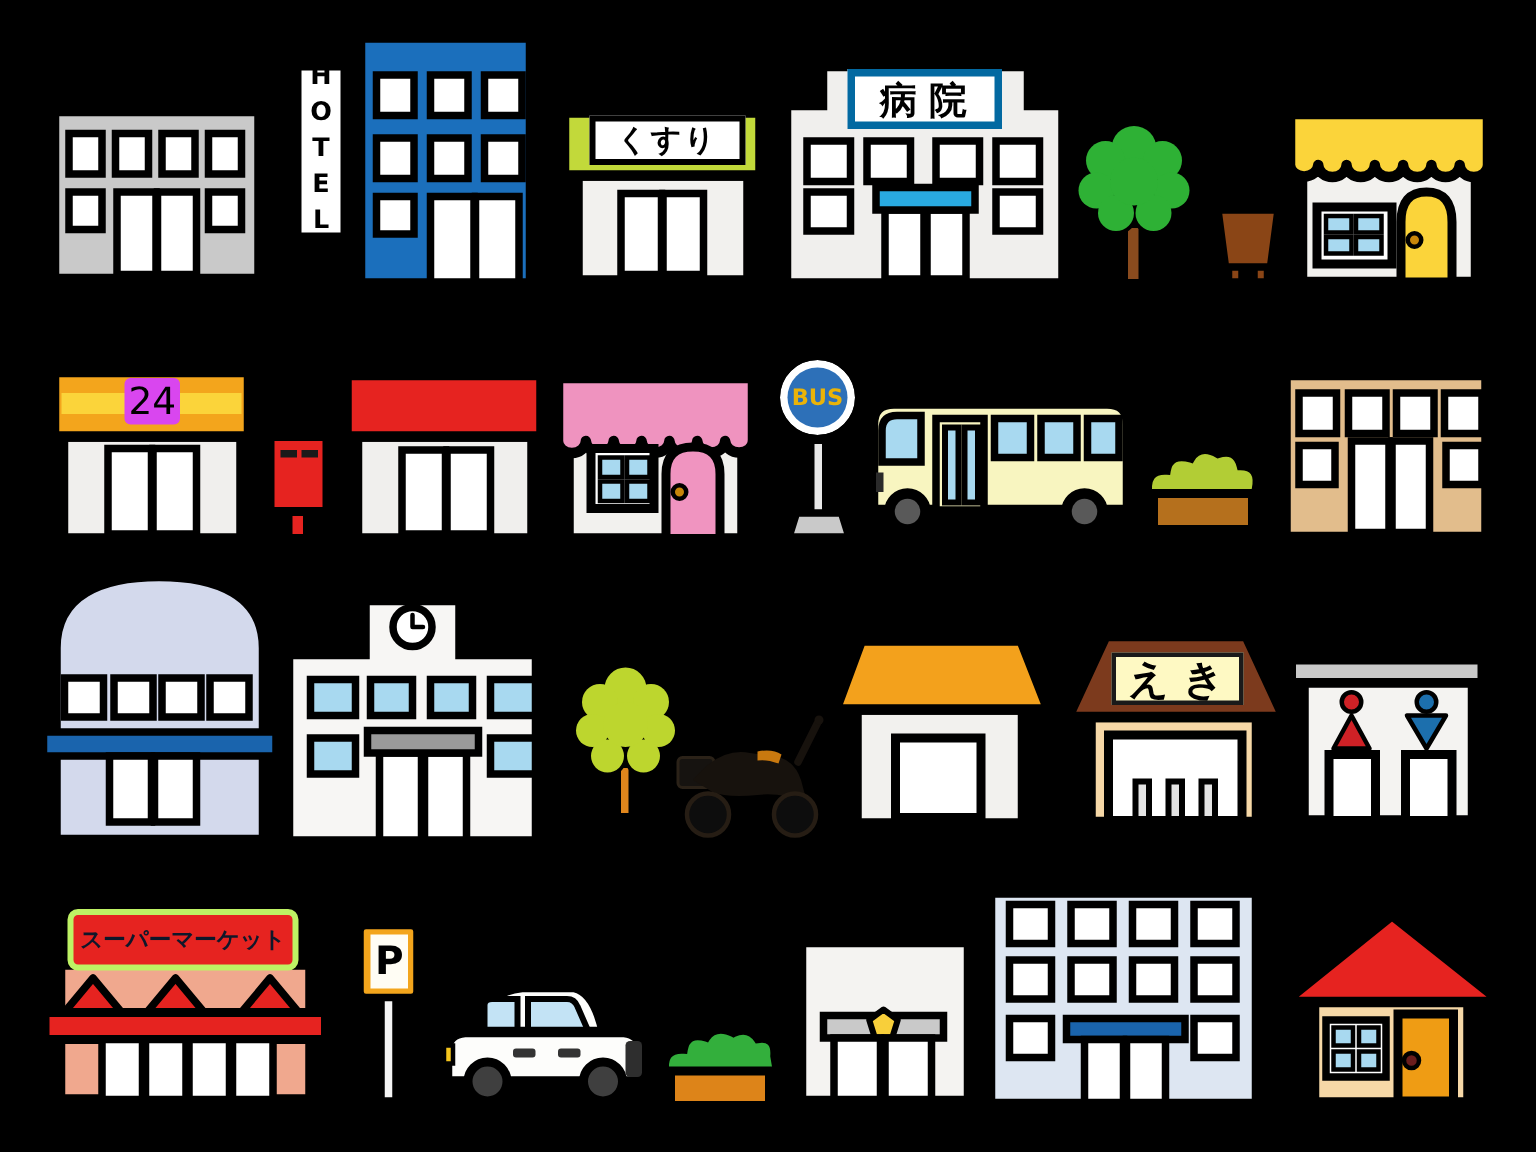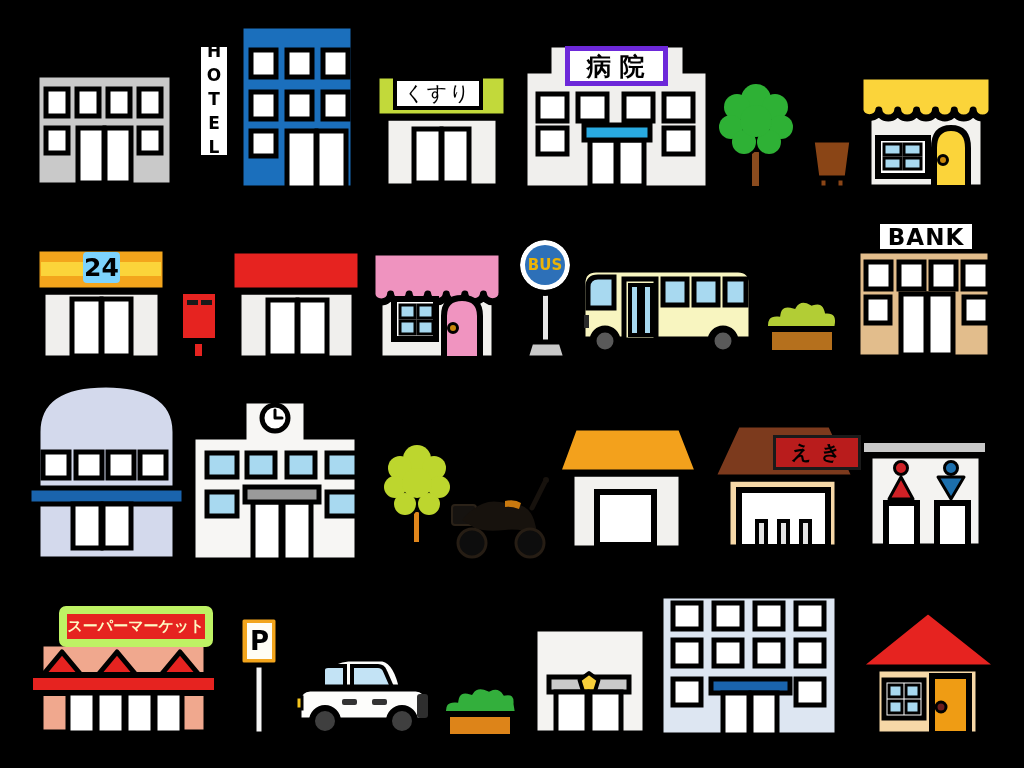--- a/index.html
+++ b/index.html
@@ -3,34 +3,34 @@
 <meta charset="utf-8">
 <style>
   html,body{margin:0;padding:0;background:#000;}
   .stage{position:relative;width:1024px;height:768px;background:#000;overflow:hidden;
          font-family:"DejaVu Sans","Liberation Sans",sans-serif;}
   .stage svg{position:absolute;left:0;top:0;}
   .lbl{position:absolute;display:flex;align-items:center;justify-content:center;
        box-sizing:border-box;color:#000;white-space:nowrap;}
   .lbl-hotel{left:196px;top:42px;width:36px;height:118px;background:#fff;border:5px solid #000;
        writing-mode:vertical-lr;text-orientation:upright;font-size:17px;font-weight:700;letter-spacing:4px;}
-  .lbl-kusuri{left:393px;top:77px;width:90px;height:33px;background:#fff;border:4px solid #000;
-       font-size:20px;font-weight:400;letter-spacing:2px;}
-  .lbl-byoin{left:565px;top:46px;width:103px;height:40px;background:#fff;border:5px solid #6d28d9;
+  .lbl-kusuri{left:393px;top:77px;width:104px;height:33px;background:#fff;border:4px solid #000;
+       font-size:20px;font-weight:700;letter-spacing:2px;}
+  .lbl-byoin{left:565px;top:46px;width:103px;height:40px;background:#fff;border:5px solid #0369a1;
        font-size:25px;font-weight:700;letter-spacing:8px;padding-left:6px;}
-  .lbl-24{left:83px;top:252px;width:37px;height:31px;background:#7dd3fc;border-radius:4px;
-       font-size:25px;font-weight:700;}
+  .lbl-24{left:83px;top:252px;width:37px;height:31px;background:#d946ef;border-radius:4px;
+       font-size:25px;font-weight:400;}
   .lbl-bus{left:520px;top:252px;width:50px;height:26px;color:#eab308;font-size:15px;font-weight:800;}
   .lbl-bank{left:876px;top:220px;width:100px;height:33px;background:#fff;border:4px solid #000;
        font-size:23px;font-weight:700;letter-spacing:1px;}
-  .lbl-eki{left:741px;top:435px;width:88px;height:35px;background:#b91c1c;border:3px solid #1a1a1a;
-       font-size:20px;font-weight:700;letter-spacing:9px;padding-left:7px;margin-left:32px;}
+  .lbl-eki{left:741px;top:435px;width:88px;height:35px;background:#fef9c3;border:3px solid #1a1a1a;
+       font-size:27px;font-weight:700;letter-spacing:9px;padding-left:7px;}
   .lbl-koban{left:536px;top:636px;width:108px;height:32px;font-size:25px;font-weight:700;letter-spacing:1px;}
-  .lbl-super{left:59px;top:606px;width:154px;height:41px;background:#e62320;border:8px solid #bef264;
-       border-radius:7px;color:#fef9c3;font-size:15px;font-weight:700;}
+  .lbl-super{left:45px;top:606px;width:154px;height:41px;background:#e62320;border:4px solid #bef264;
+       border-radius:7px;color:#0f172a;font-size:15px;font-weight:700;}
   .lbl-p{left:247px;top:623px;width:25px;height:36px;background:#fffdf4;font-size:26px;font-weight:800;}
 </style>
 </head>
 <body>
 
 <div class="stage">
 
 <svg width="1024" height="768" viewBox="0 0 1024 768">
 
   <g>
@@ -358,17 +358,16 @@
     <rect x="932" y="676" width="37" height="58" fill="#ef9c14" stroke="#000" stroke-width="6"></rect>
     <circle cx="941" cy="707" r="5" fill="#6b1d1d" stroke="#000" stroke-width="3"></circle>
   </g>
 </svg>
 
   <div class="lbl lbl-hotel">HOTEL</div>
   <div class="lbl lbl-kusuri">くすり</div>
   <div class="lbl lbl-byoin">病院</div>
   <div class="lbl lbl-24">24</div>
   <div class="lbl lbl-bus">BUS</div>
-  <div class="lbl lbl-bank">BANK</div>
   <div class="lbl lbl-eki">えき</div>
   <div class="lbl lbl-super">スーパーマーケット</div>
   <div class="lbl lbl-p">P</div>
 </div>
 
 </body></html>

